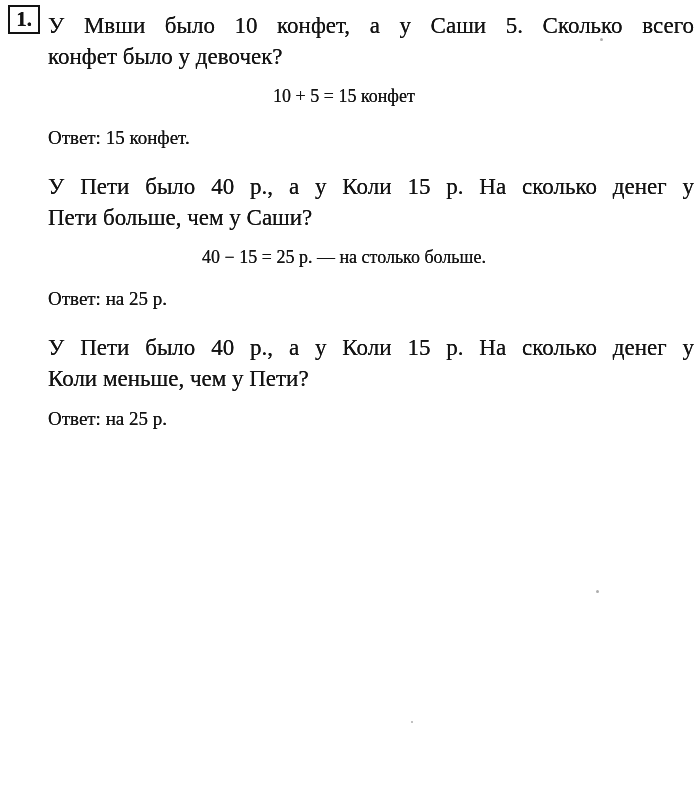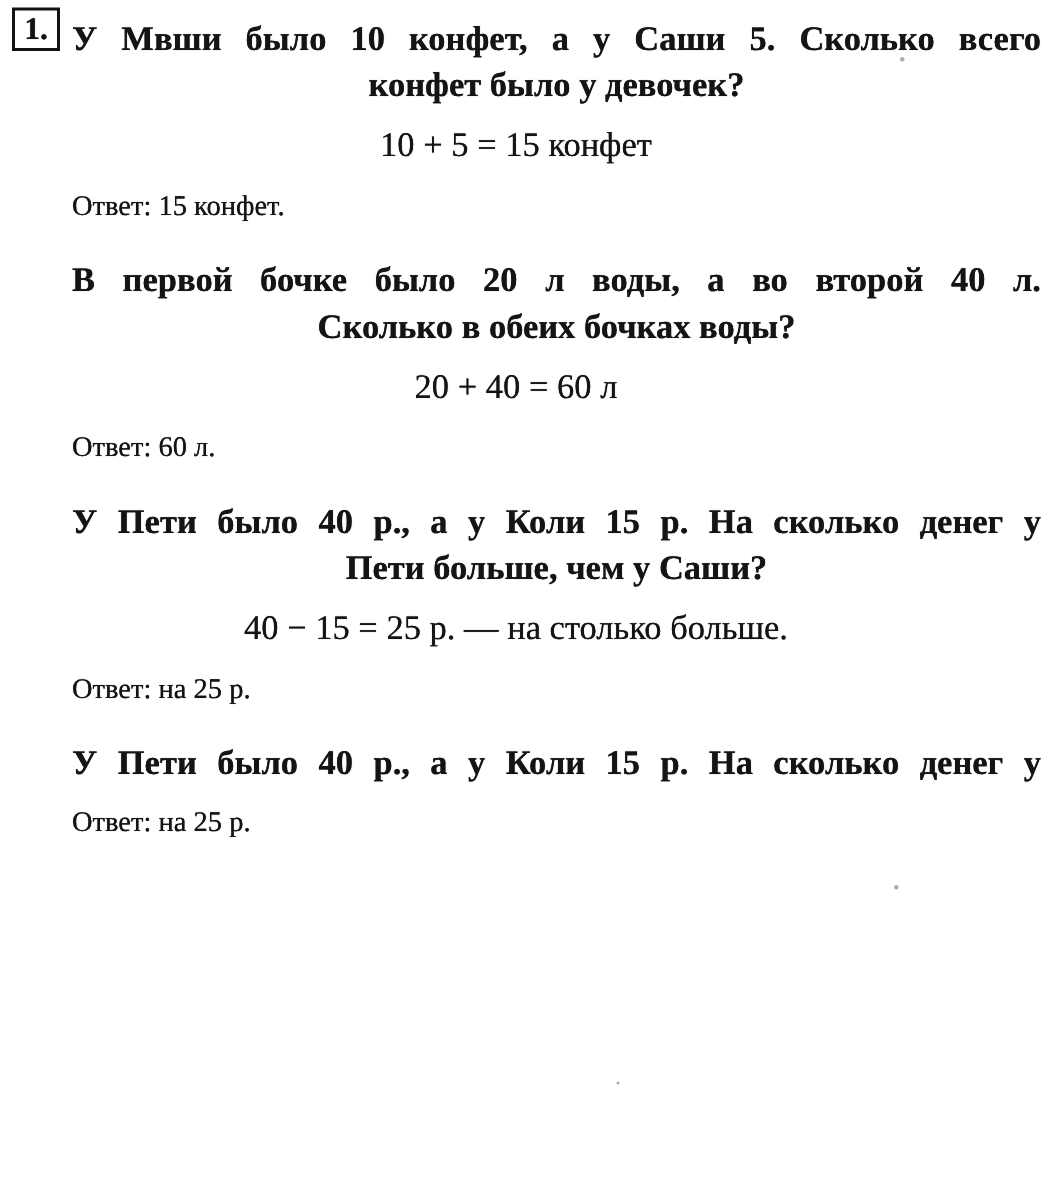--- a/index.html
+++ b/index.html
@@ -34,38 +34,36 @@
   .content {
     position: absolute;
     left: 0;
     top: 0;
     width: 700px;
     box-sizing: border-box;
     padding: 10px 6px 0 48px;
   }
   .question {
     margin: 0 0 9px 0;
-    font-weight: bold;
   }
   .q-line {
     display: block;
     font-size: 23px;
     line-height: 31px;
     white-space: normal;
-    text-align: center;
   }
   .q-line.justify {
     text-align: justify;
     text-align-last: justify;
   }
   .equation {
     position: relative;
     left: -27px; 
     text-align: center;
-    font-size: 23px;
+    font-size: 18px;
     line-height: 31px;
     margin: 0 0 10px 0;
   }
   .answer {
     font-size: 19px;
     line-height: 31px;
     margin: 0 0 18px 0;
   }
   .speck {
     position: absolute;
@@ -87,42 +85,35 @@
 
     <section class="problem">
       <p class="question">
         <span class="q-line justify">У Мвши было 10 конфет, а у Саши 5. Сколько всего</span>
         <span class="q-line">конфет было у девочек?</span>
       </p>
       <div class="equation">10 + 5 = 15 конфет</div>
       <div class="answer">Ответ: 15 конфет.</div>
     </section>
 
-    <section class="problem">
-      <p class="question">
-        <span class="q-line justify">В первой бочке было 20 л воды, а во второй 40 л.</span>
-        <span class="q-line">Сколько в обеих бочках воды?</span>
-      </p>
-      <div class="equation">20 + 40 = 60 л</div>
-      <div class="answer">Ответ: 60 л.</div>
-    </section>
 
 
     <section class="problem">
       <p class="question">
         <span class="q-line justify">У Пети было 40 р., а у Коли 15 р. На сколько денег у</span>
         <span class="q-line">Пети больше, чем у Саши?</span>
       </p>
       <div class="equation">40 − 15 = 25 р. — на столько больше.</div>
       <div class="answer">Ответ: на 25 р.</div>
     </section>
 
     <section class="problem">
       <p class="question">
         <span class="q-line justify">У Пети было 40 р., а у Коли 15 р. На сколько денег у</span>
+        <span class="q-line">Коли меньше, чем у Пети?</span>
       </p>
       <div class="answer">Ответ: на 25 р.</div>
     </section>
 
   </div>
 
   <div class="speck" style="left:600px; top:38px; width:3px; height:3px;"></div>
   <div class="speck" style="left:596px; top:590px; width:3px; height:3px;"></div>
   <div class="speck" style="left:411px; top:721px; width:2px; height:2px;"></div>
 

